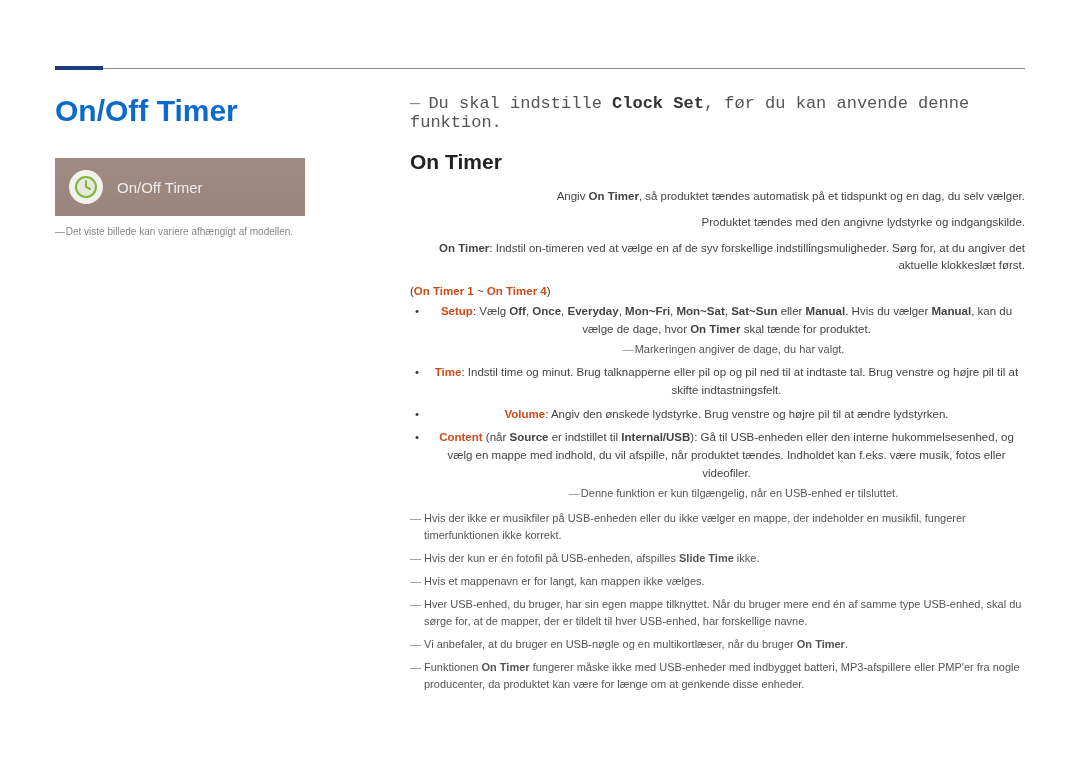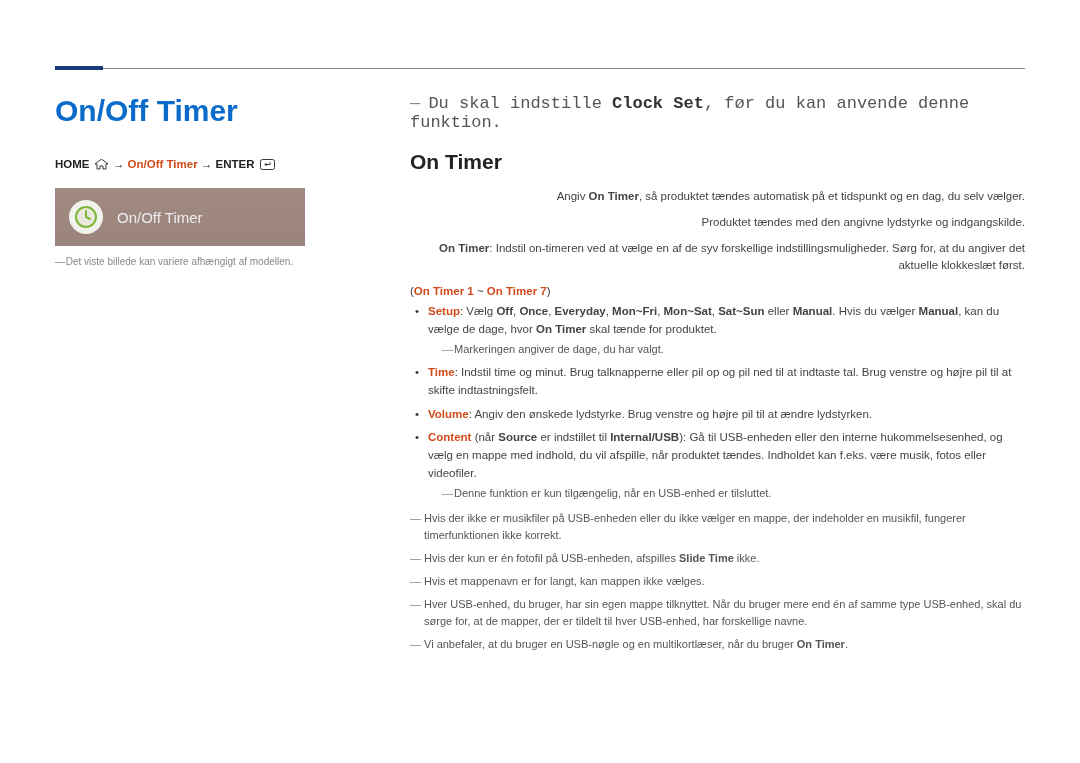--- a/index.html
+++ b/index.html
@@ -125,20 +125,21 @@
     list-style: none;
     padding-left: 18px;
     margin: 4px 0 8px 0;
   }
   ul.bullets > li {
     font-size: 11.5px;
     color: #444;
     line-height: 1.55;
     margin-bottom: 6px;
     position: relative;
+    text-align: center;
   }
   ul.bullets > li::before {
     content: "•";
     position: absolute;
     left: -13px;
     color: #333;
   }
   .sub-dash {
     font-size: 11px;
     color: #555;
@@ -168,36 +169,20 @@
 <body>
 
 <div class="top-rule"></div>
 <div class="top-rule-accent"></div>
 
 <div class="columns">
 
   <div class="left-col">
     <h1 class="page-title">On/Off Timer</h1>
 
-    <div class="breadcrumb">
-      <span>HOME</span>
-      <span class="icon">
-        <svg width="13" height="11" viewBox="0 0 13 11">
-            <path d="M6.5 0 L13 5 L11 5 L11 10 L8 10 L8 7 L5 7 L5 10 L2 10 L2 5 L0 5 Z" fill="none" stroke="#222" stroke-width="0.9"></path>
-          </svg>
-      </span>
-      → <span class="accent">On/Off Timer</span>
-      → <span>ENTER</span>
-      <span class="icon">
-        <svg width="15" height="11" viewBox="0 0 15 11">
-            <rect x="0.5" y="0.5" width="14" height="10" rx="2" fill="none" stroke="#222" stroke-width="0.9"></rect>
-            <path d="M10 3 L10 5.5 L5 5.5 M6.5 4 L5 5.5 L6.5 7" fill="none" stroke="#222" stroke-width="0.9"></path>
-          </svg>
-      </span>
-    </div>
 
     <div class="screenshot">
       <div class="screenshot-icon">
         <svg width="22" height="22" viewBox="0 0 22 22">
           <circle cx="11" cy="11" r="10" fill="#e8e8dd" stroke="#7fb538" stroke-width="2"></circle>
           <path d="M11 5 L11 11 L15 13" stroke="#7fb538" stroke-width="2" fill="none" stroke-linecap="round"></path>
         </svg>
       </div>
       <div class="screenshot-label">On/Off Timer</div>
     </div>
@@ -215,21 +200,21 @@
 
     <p class="body-p">
       <span>Angiv </span><span class="b">On Timer</span><span>, så produktet tændes automatisk på et tidspunkt og en dag, du selv vælger.</span>
     </p>
     <p class="body-p">Produktet tændes med den angivne lydstyrke og indgangskilde.</p>
     <p class="body-p">
       <span class="b">On Timer</span><span>: Indstil on-timeren ved at vælge en af de syv forskellige indstillingsmuligheder. Sørg for, at du angiver det aktuelle klokkeslæt først.</span>
     </p>
 
     <div class="paren-line">
-      <span>(</span><span class="accent-b">On Timer 1</span><span> ~ </span><span class="accent-b">On Timer 7</span><span>)</span>
+      <span>(</span><span class="accent-b">On Timer 1</span><span> ~ </span><span class="accent-b">On Timer 4</span><span>)</span>
     </div>
 
     <ul class="bullets">
       <li>
         <span class="accent-b">Setup</span><span>: Vælg </span><span class="b">Off</span>, <span class="b">Once</span>, <span class="b">Everyday</span>, <span class="b">Mon~Fri</span>, <span class="b">Mon~Sat</span>, <span class="b">Sat~Sun</span><span> eller </span><span class="b">Manual</span><span>. Hvis du vælger </span><span class="b">Manual</span><span>, kan du vælge de dage, hvor </span><span class="b">On Timer</span><span> skal tænde for produktet.</span>
         <div class="sub-dash">Markeringen angiver de dage, du har valgt.</div>
       </li>
       <li>
         <span class="accent-b">Time</span><span>: Indstil time og minut. Brug talknapperne eller pil op og pil ned til at indtaste tal. Brug venstre og højre pil til at skifte indtastningsfelt.</span>
       </li>
@@ -245,16 +230,19 @@
     <div class="footnotes">
       <div class="note">Hvis der ikke er musikfiler på USB-enheden eller du ikke vælger en mappe, der indeholder en musikfil, fungerer timerfunktionen ikke korrekt.</div>
       <div class="note">
         <span>Hvis der kun er én fotofil på USB-enheden, afspilles </span><span class="b">Slide Time</span><span> ikke.</span>
       </div>
       <div class="note">Hvis et mappenavn er for langt, kan mappen ikke vælges.</div>
       <div class="note">Hver USB-enhed, du bruger, har sin egen mappe tilknyttet. Når du bruger mere end én af samme type USB-enhed, skal du sørge for, at de mapper, der er tildelt til hver USB-enhed, har forskellige navne.</div>
       <div class="note">
         <span>Vi anbefaler, at du bruger en USB-nøgle og en multikortlæser, når du bruger </span><span class="b">On Timer</span><span>.</span>
       </div>
+      <div class="note">
+        <span>Funktionen </span><span class="b">On Timer</span><span> fungerer måske ikke med USB-enheder med indbygget batteri, MP3-afspillere eller PMP'er fra nogle producenter, da produktet kan være for længe om at genkende disse enheder.</span>
+      </div>
     </div>
 
   </div>
 </div>
 
 </body></html>

